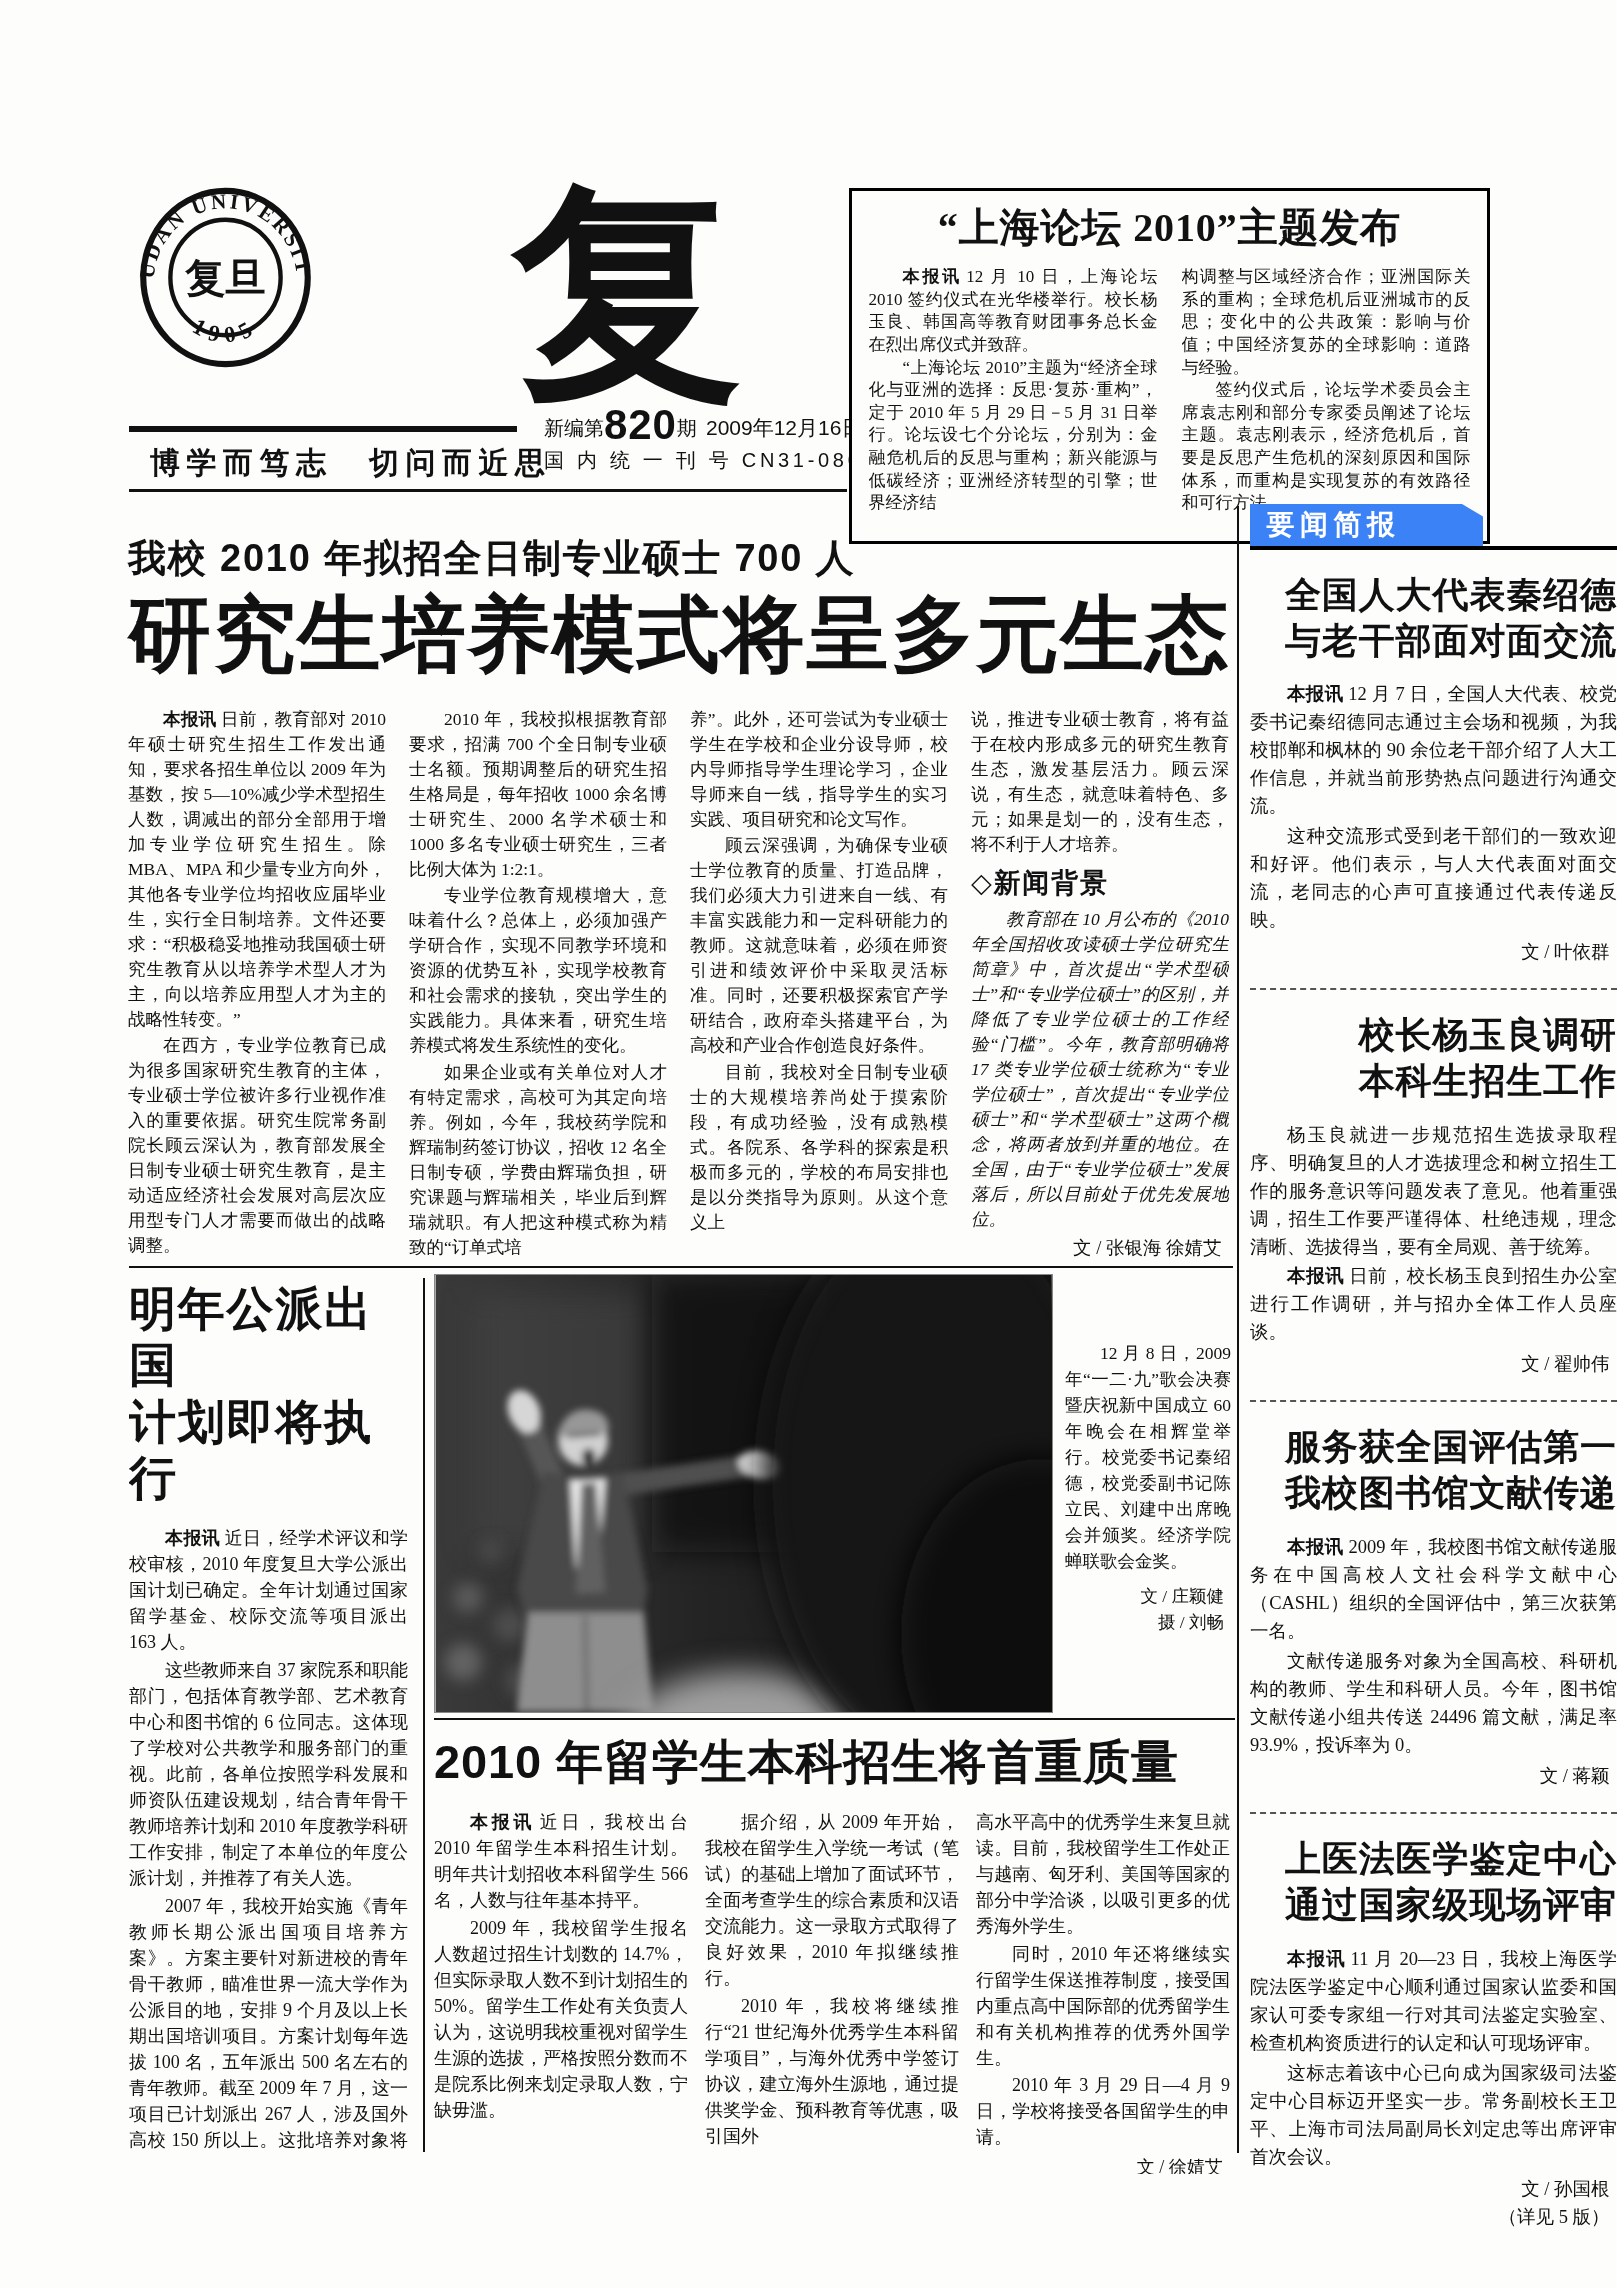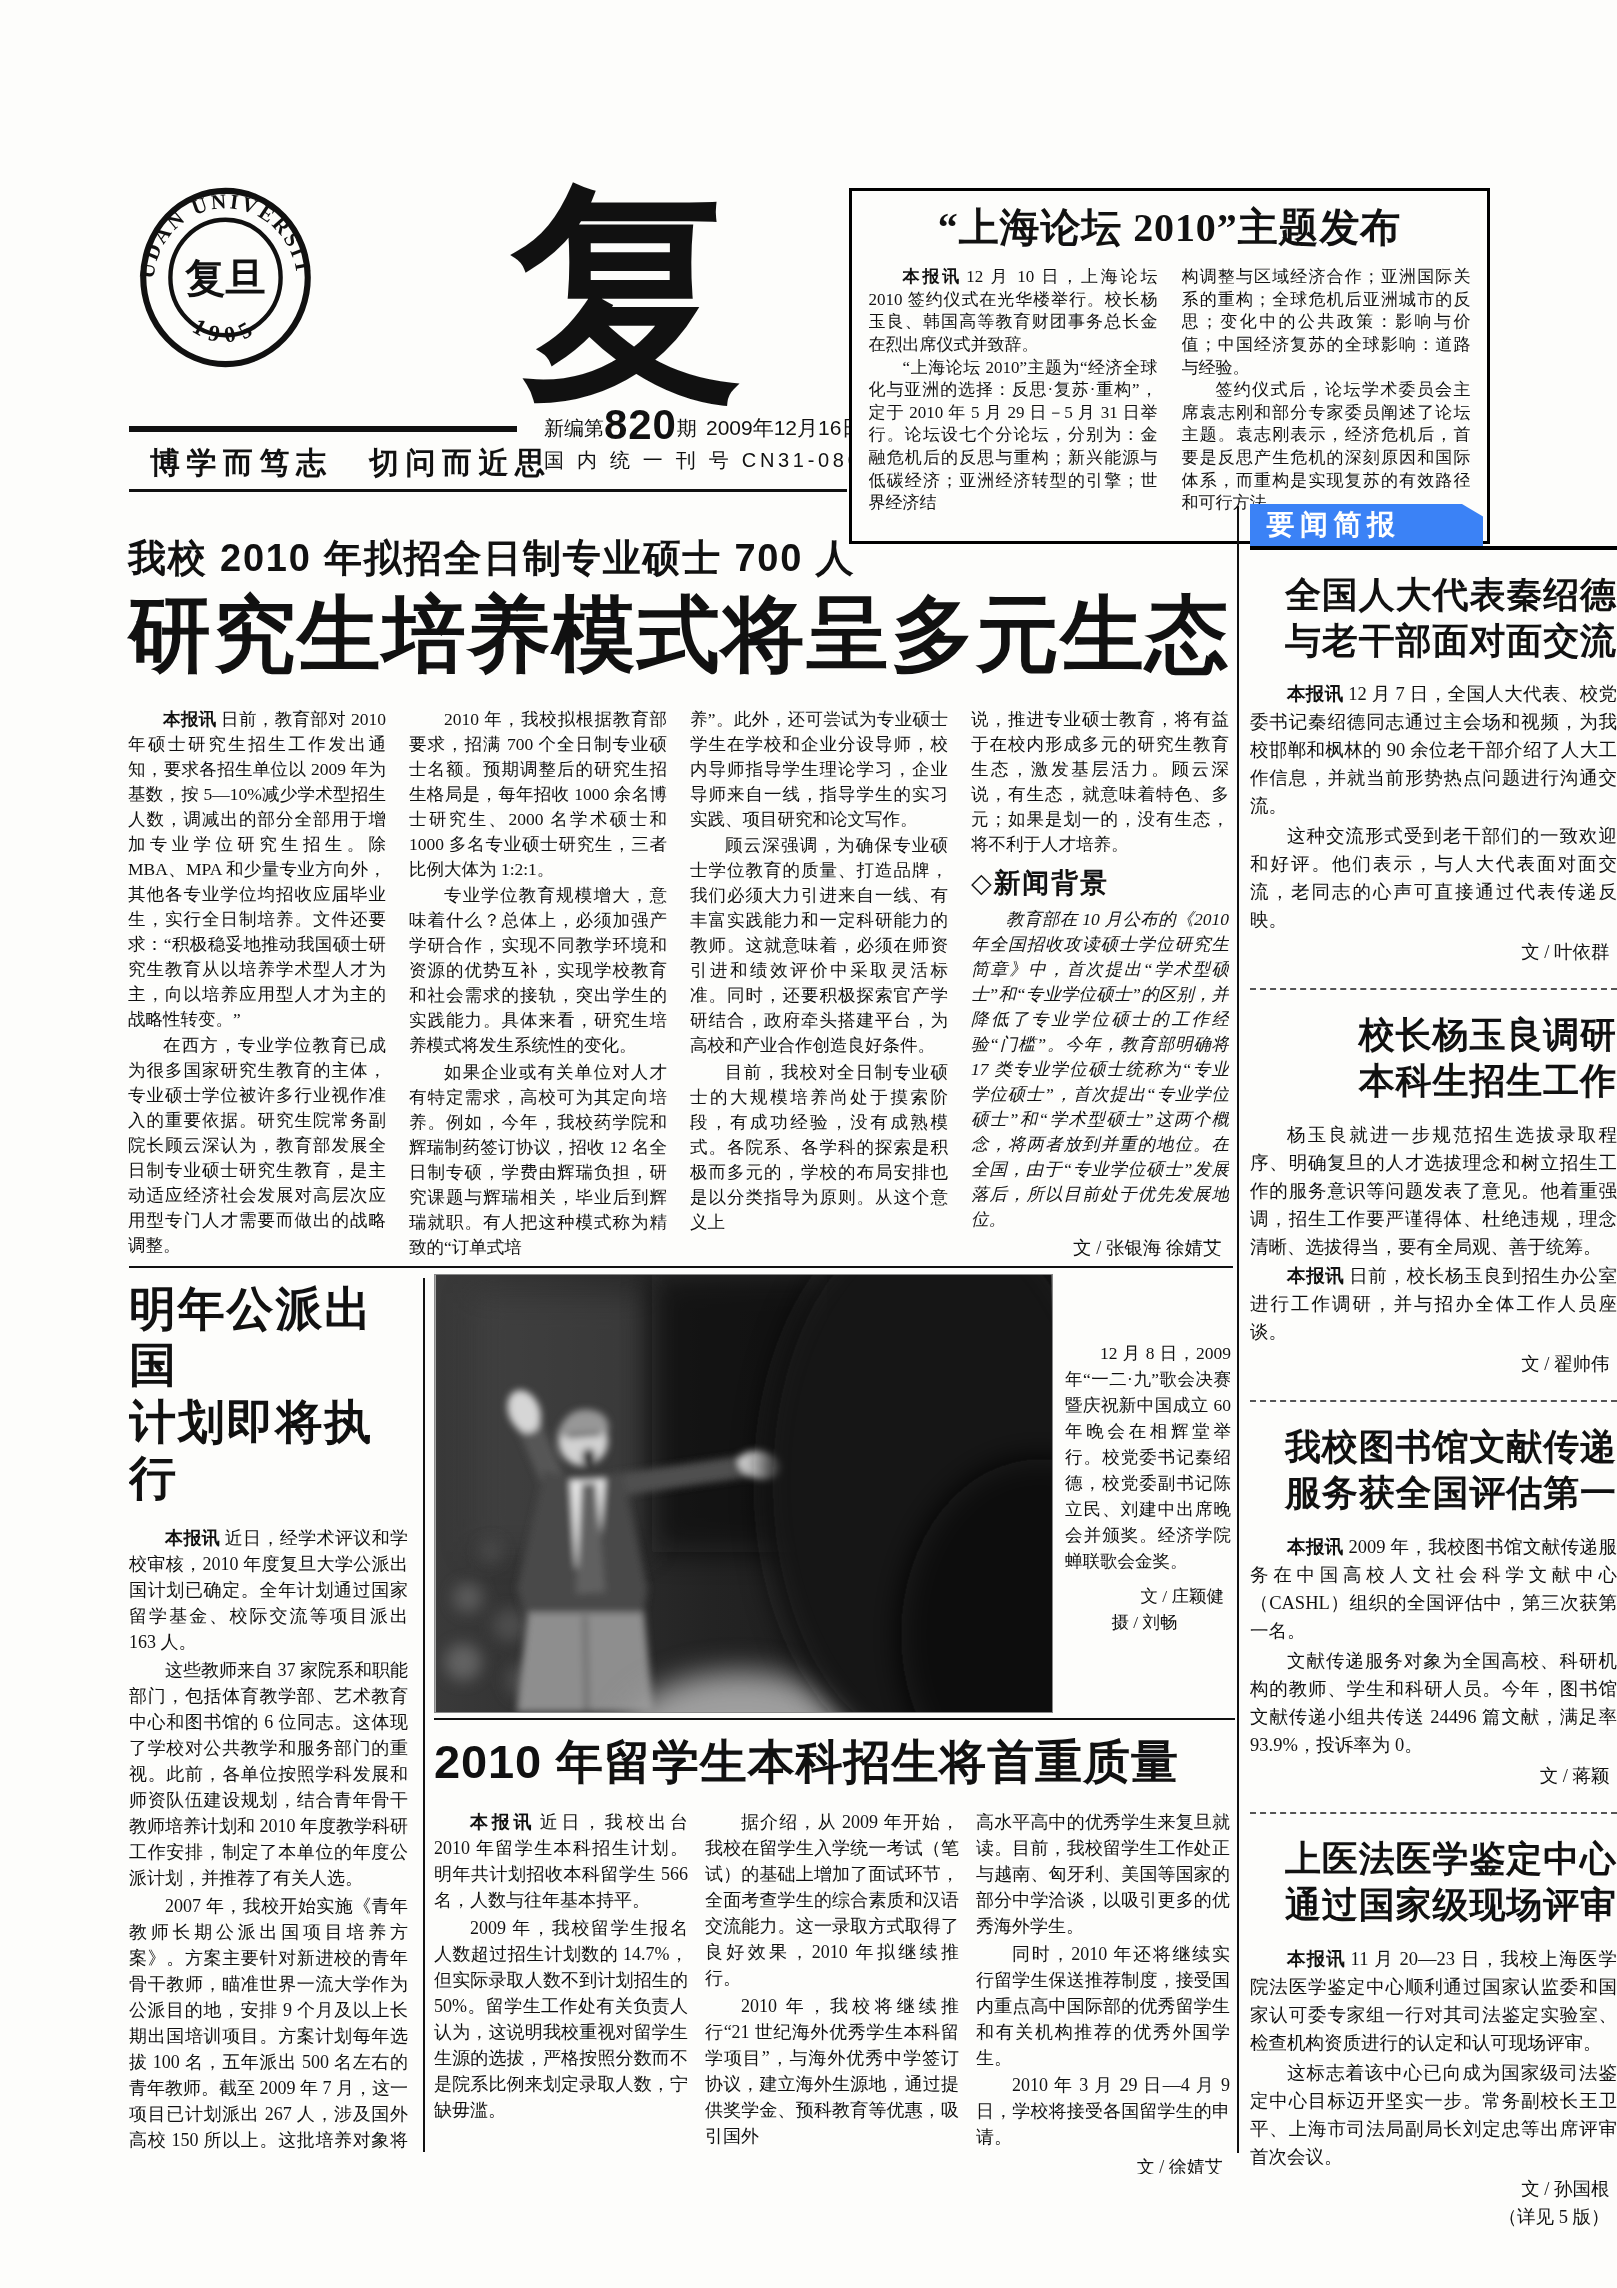--- a/index.html
+++ b/index.html
@@ -184,22 +184,22 @@
       <div class="sb-body">
         <p class="p">杨玉良就进一步规范招生选拔录取程序、明确复旦的人才选拔理念和树立招生工作的服务意识等问题发表了意见。他着重强调，招生工作要严谨得体、杜绝违规，理念清晰、选拔得当，要有全局观、善于统筹。</p>
         <p class="p"><span class="dl">本报讯</span><span>日前，校长杨玉良到招生办公室进行工作调研，并与招办全体工作人员座谈。</span></p>
         <div class="byline">文 / 翟帅伟</div>
       </div>
     </div>
     <hr class="sb-sep">
 
     <div class="sb-art">
       <div class="sb-title">
+        <div>服务获全国评估第一</div>
         <div>我校图书馆文献传递</div>
-        <div>服务获全国评估第一</div>
       </div>
       <div class="sb-body">
         <p class="p"><span class="dl">本报讯</span><span>2009 年，我校图书馆文献传递服务在中国高校人文社会科学文献中心（CASHL）组织的全国评估中，第三次获第一名。</span></p>
         <p class="p">文献传递服务对象为全国高校、科研机构的教师、学生和科研人员。今年，图书馆文献传递小组共传送 24496 篇文献，满足率 93.9%，投诉率为 0。</p>
         <div class="byline">文 / 蒋颖</div>
       </div>
     </div>
     <hr class="sb-sep">
 
     <div class="sb-art">
@@ -274,21 +274,21 @@
       </g>
       <ellipse cx="330" cy="505" rx="130" ry="75" fill="#9f9f9f" filter="url(#bl16)"></ellipse>
       <ellipse cx="545" cy="225" rx="190" ry="300" fill="#161616" filter="url(#bl16)"></ellipse>
       <ellipse cx="655" cy="390" rx="150" ry="190" fill="#101010" filter="url(#bl16)"></ellipse>
     </svg>
   </div>
 
   <div class="abs caption" style="left:1065px;top:1340px;">
     <p class="p">12 月 8 日，2009 年“一二·九”歌会决赛暨庆祝新中国成立 60 年晚会在相辉堂举行。校党委书记秦绍德，校党委副书记陈立民、刘建中出席晚会并颁奖。经济学院蝉联歌会金奖。</p>
     <div class="byline">文 / 庄颖健</div>
-    <div class="byline" style="margin-top:0;text-align:center;">摄 / 刘畅</div>
+    <div class="byline" style="margin-top:0;">摄 / 刘畅</div>
   </div>
 
   <div class="abs" style="left:434px;top:1731px;width:801px;">
     <div class="intl-headline">2010 年留学生本科招生将首重质量</div>
     <div class="intl-cols">
       <div class="intl-col">
         <p class="p"><span class="dl">本报讯</span><span>近日，我校出台 2010 年留学生本科招生计划。明年共计划招收本科留学生 566 名，人数与往年基本持平。</span></p>
         <p class="p">2009 年，我校留学生报名人数超过招生计划数的 14.7%，但实际录取人数不到计划招生的 50%。留学生工作处有关负责人认为，这说明我校重视对留学生生源的选拔，严格按照分数而不是院系比例来划定录取人数，宁缺毋滥。</p>
       </div>
       <div class="intl-col">

